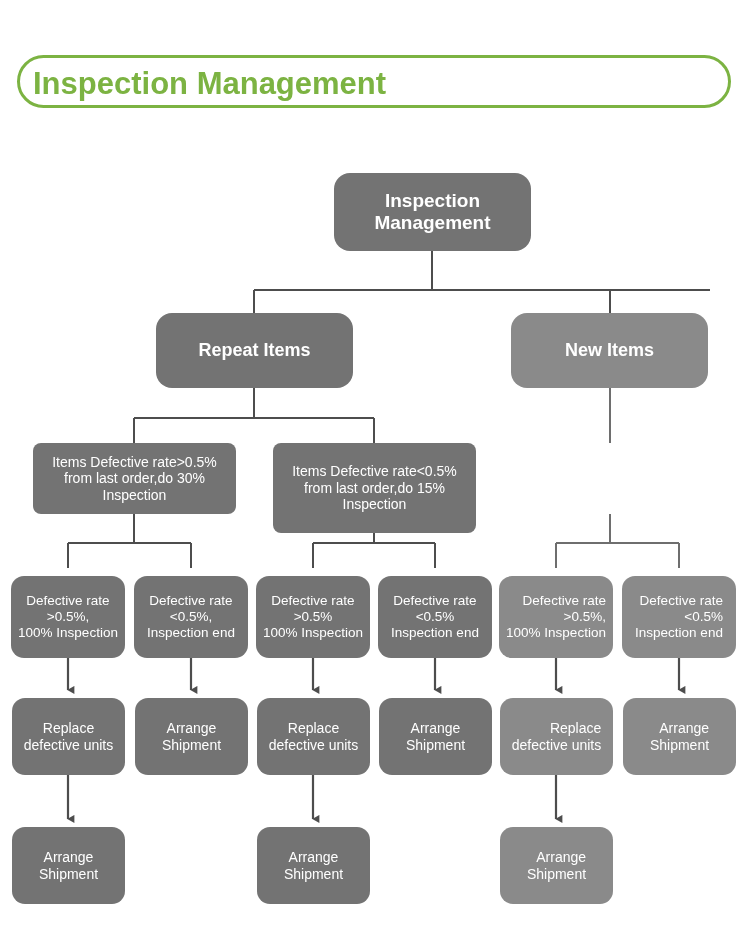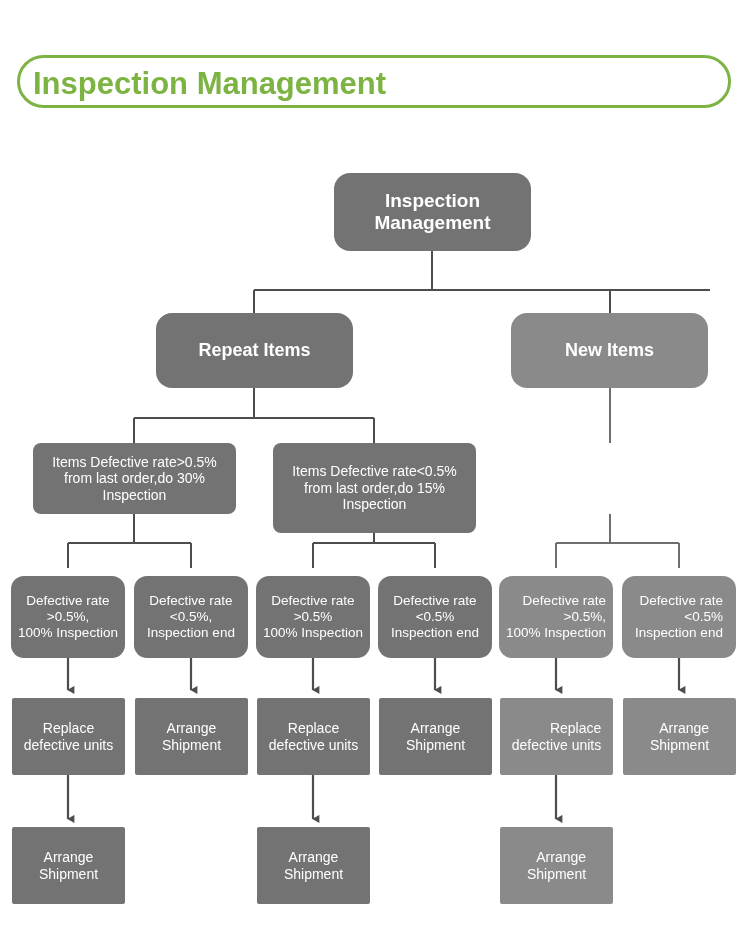--- a/index.html
+++ b/index.html
@@ -85,21 +85,21 @@
   }
   .node.t-cond {
     font-size: 13.5px;
     font-weight: normal;
     border-radius: 13px;
     margin-top: 8px;
   }
   .node.t-act {
     font-size: 14px;
     font-weight: normal;
-    border-radius: 2px;
+    border-radius: 13px;
   }
 </style>
 </head>
 <body>
 
 <div id="canvas">
 
   <div class="header-banner"></div>
   <div class="header-title">Inspection Management</div>
 

